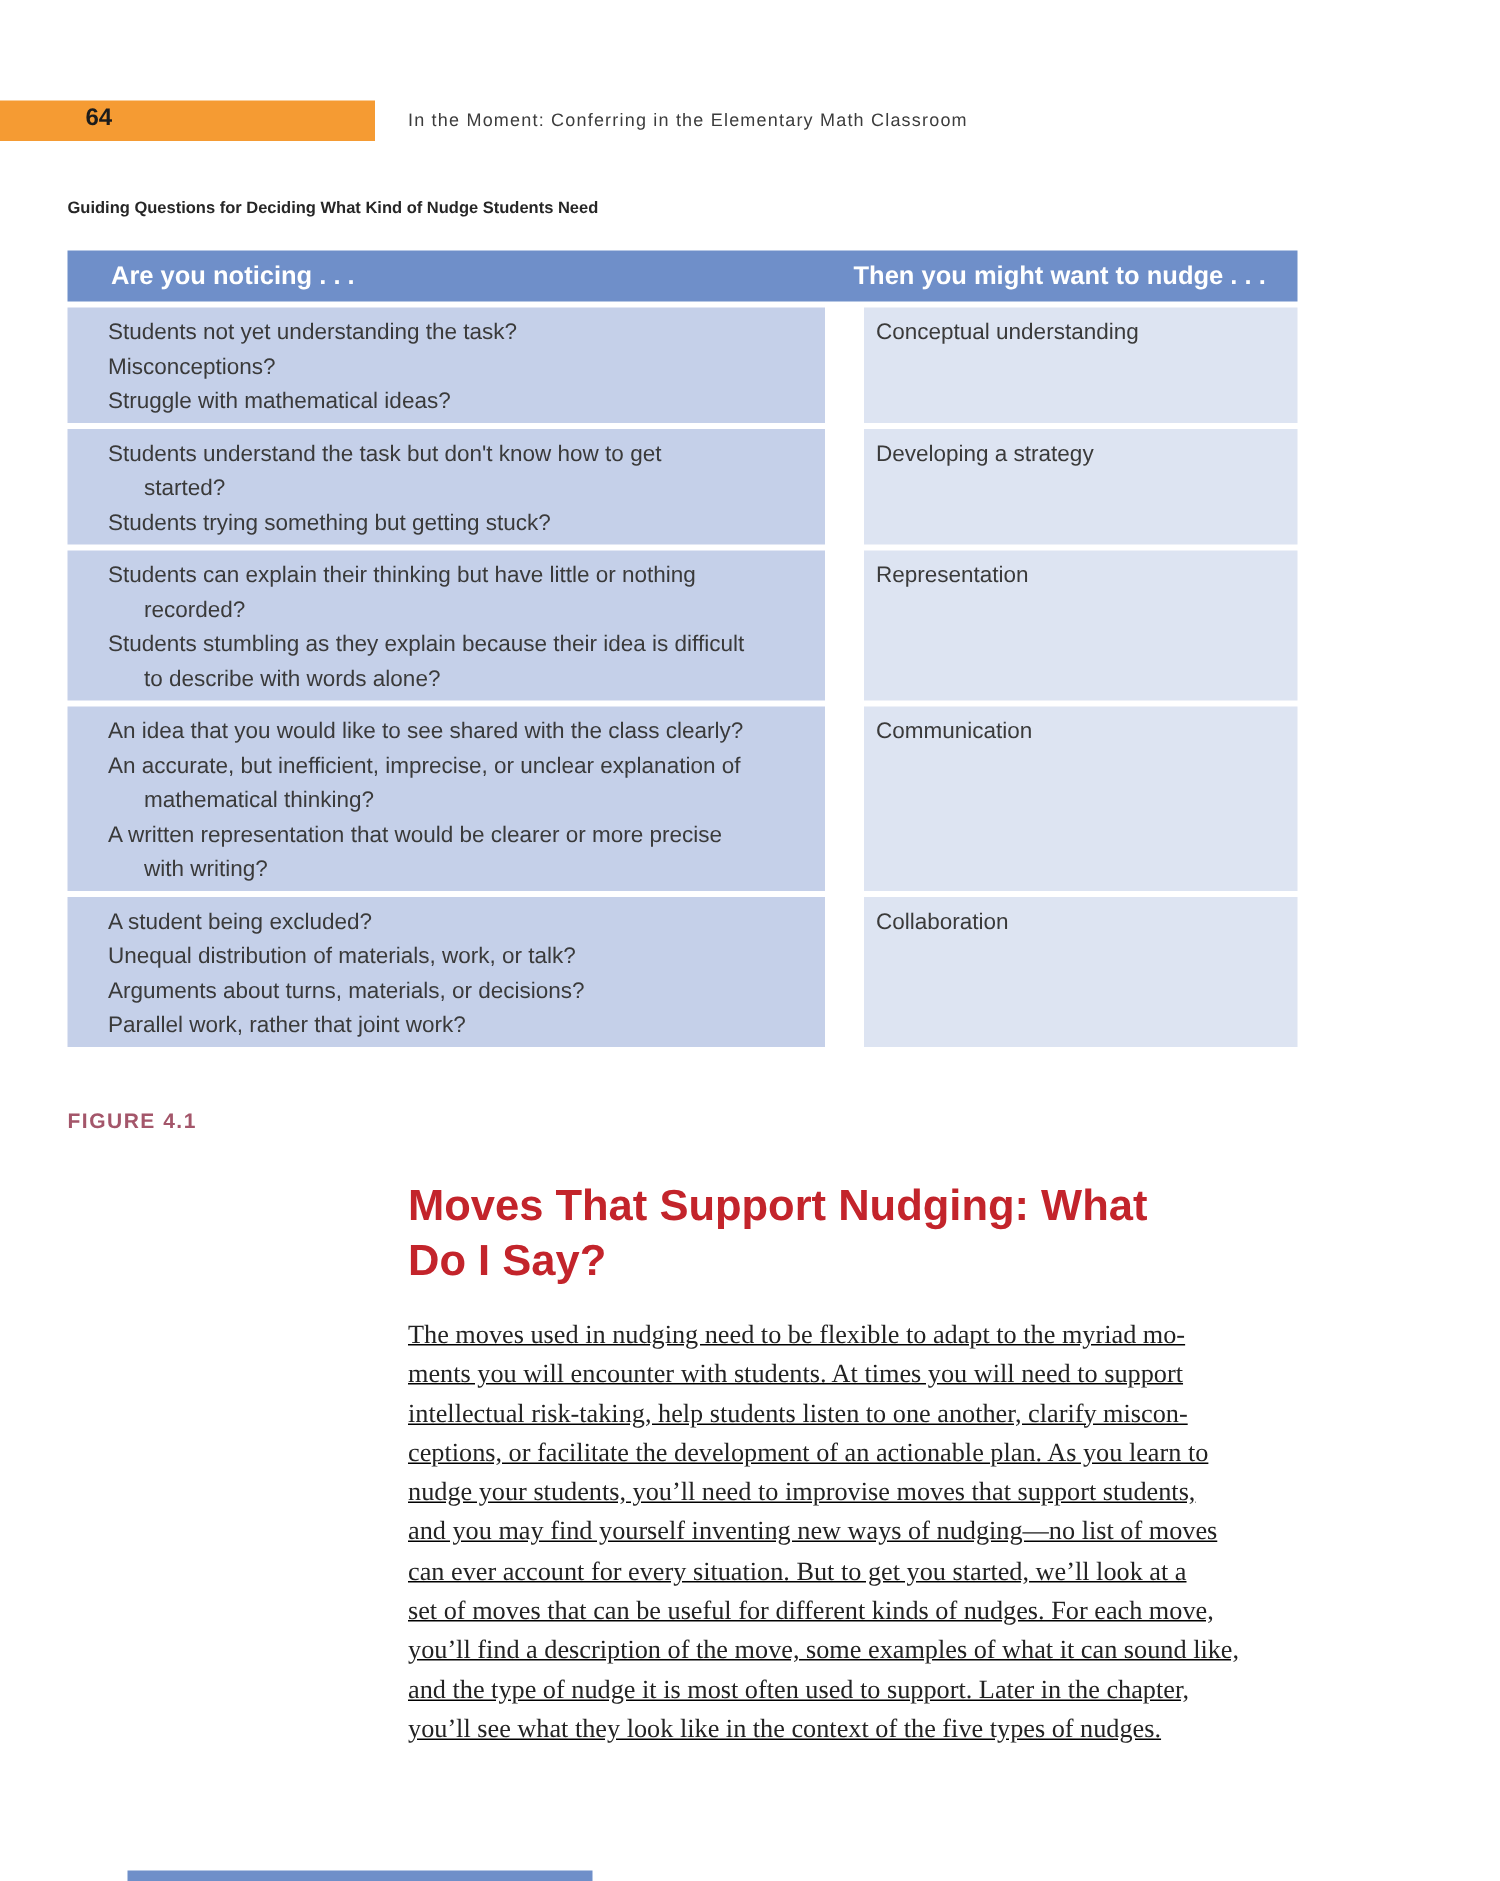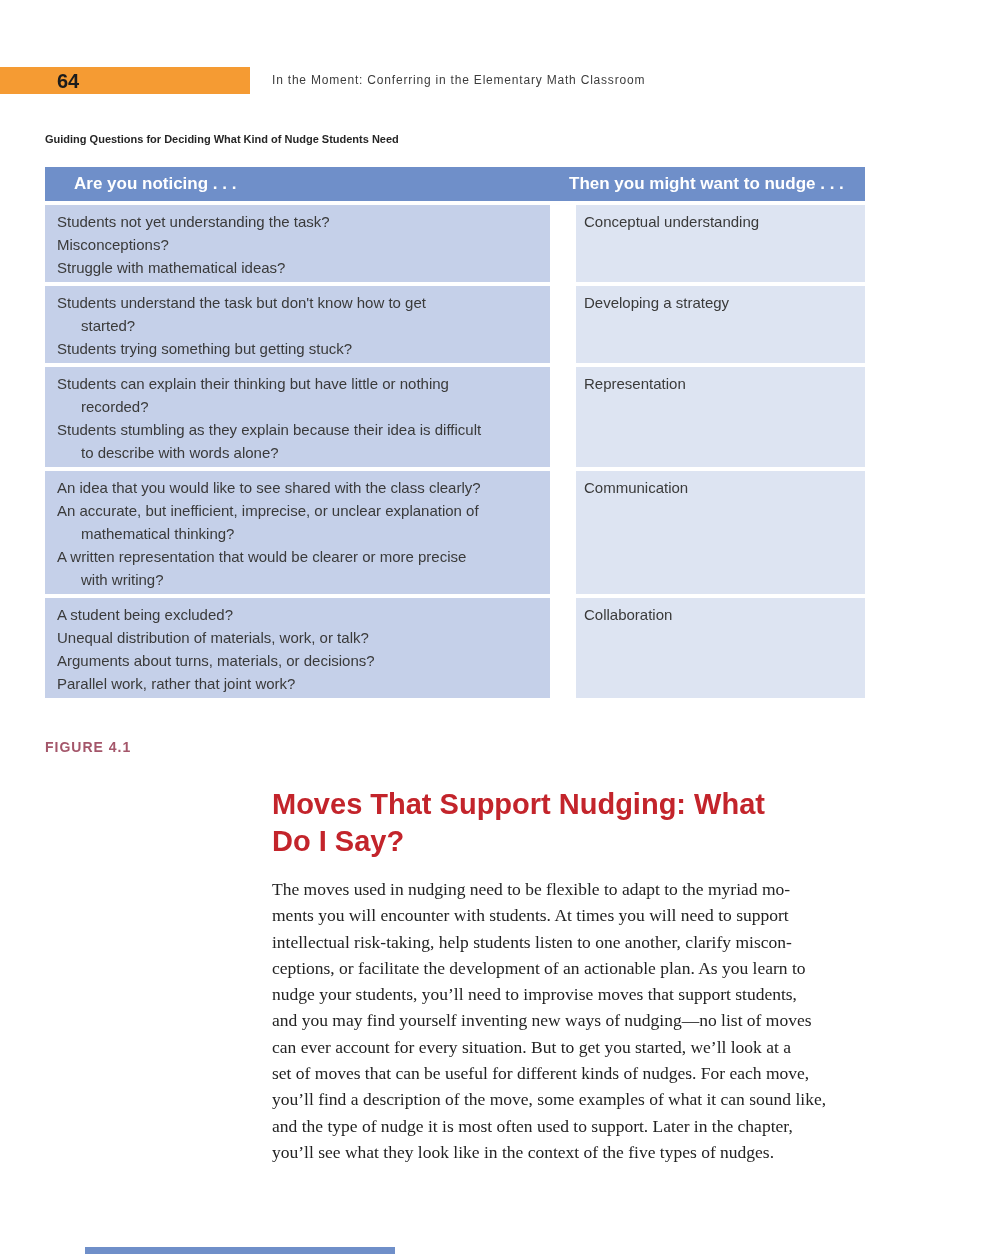--- a/index.html
+++ b/index.html
@@ -3,60 +3,60 @@
 <meta charset="utf-8">
 <style>
   * { margin:0; padding:0; box-sizing:border-box; }
   html,body { background:#ffffff; }
   .page {
     position:relative; width:1000px; height:1254px; background:#fff;
     font-family:"Liberation Sans", sans-serif; overflow:hidden;
   }
   
   .banner { position:absolute; top:67px; left:0; width:250px; height:27px; background:var(--banner_orange); }
-  .pagenum { position:absolute; left:57px; top:3px; font-size:20px; font-weight:bold; color:#1c1c1c; }
+  .pagenum { position:absolute; left:57px; top:3px; font-size:16px; font-weight:bold; color:#1c1c1c; }
   .running-title {
     position:absolute; top:73px; left:272px; font-size:12px; color:#3c3c3c;
     letter-spacing:0.8px; white-space:nowrap;
   }
   
   .table-caption { position:absolute; top:133px; left:45px; font-size:11px; font-weight:bold; color:#262626; }
   
   .nudge-table { position:absolute; top:167px; left:45px; width:820px; }
   .thead {
     display:flex; align-items:center; height:34px; background:var(--header_blue);
     color:#ffffff; font-weight:bold; font-size:17px;
   }
   .thead .h1 { width:518px; padding-left:29px; }
   .thead .h2 { flex:1; padding-left:6px; }
   .trow { display:flex; margin-top:4px; }
   .cell-left {
     width:505px; margin-right:7px; background:var(--cell_left);
-    padding:5px 6px 3px 12px;
+    padding:5px 6px 3px 27px;
   }
   .cell-right {
     flex:1; background:var(--cell_right);
     padding:5px 6px 3px 8px;
     margin-left:19px;
   }
   .q-line { font-size:15px; line-height:23px; color:#3a3a3a; white-space:nowrap; }
   .q-line.cont { padding-left:24px; }
   .nudge { font-size:15px; line-height:23px; color:#3a3a3a; }
   
   .figure-label {
     position:absolute; top:739px; left:45px; font-size:14px; font-weight:bold;
     letter-spacing:1px; color:var(--figure_label);
   }
   
   .section { position:absolute; top:786px; left:272px; width:640px; }
   .section-heading {
     font-size:29px; line-height:37px; font-weight:bold; color:var(--heading_red);
     white-space:nowrap;
   }
-  .paragraph { margin-top:16px; font-family:"Liberation Serif", serif; }
+  .paragraph { margin-top:16px; font-family:"Liberation Serif", serif;text-decoration:underline; }
   .p-line { font-size:17.5px; line-height:26.3px; color:#232323; white-space:nowrap; }
   
   .bottom-bar { position:absolute; left:85px; bottom:0; width:310px; height:7px; background:var(--header_blue); }
 </style>
 </head>
 <body>
 
 <div class="page">
 
   <div class="banner">

